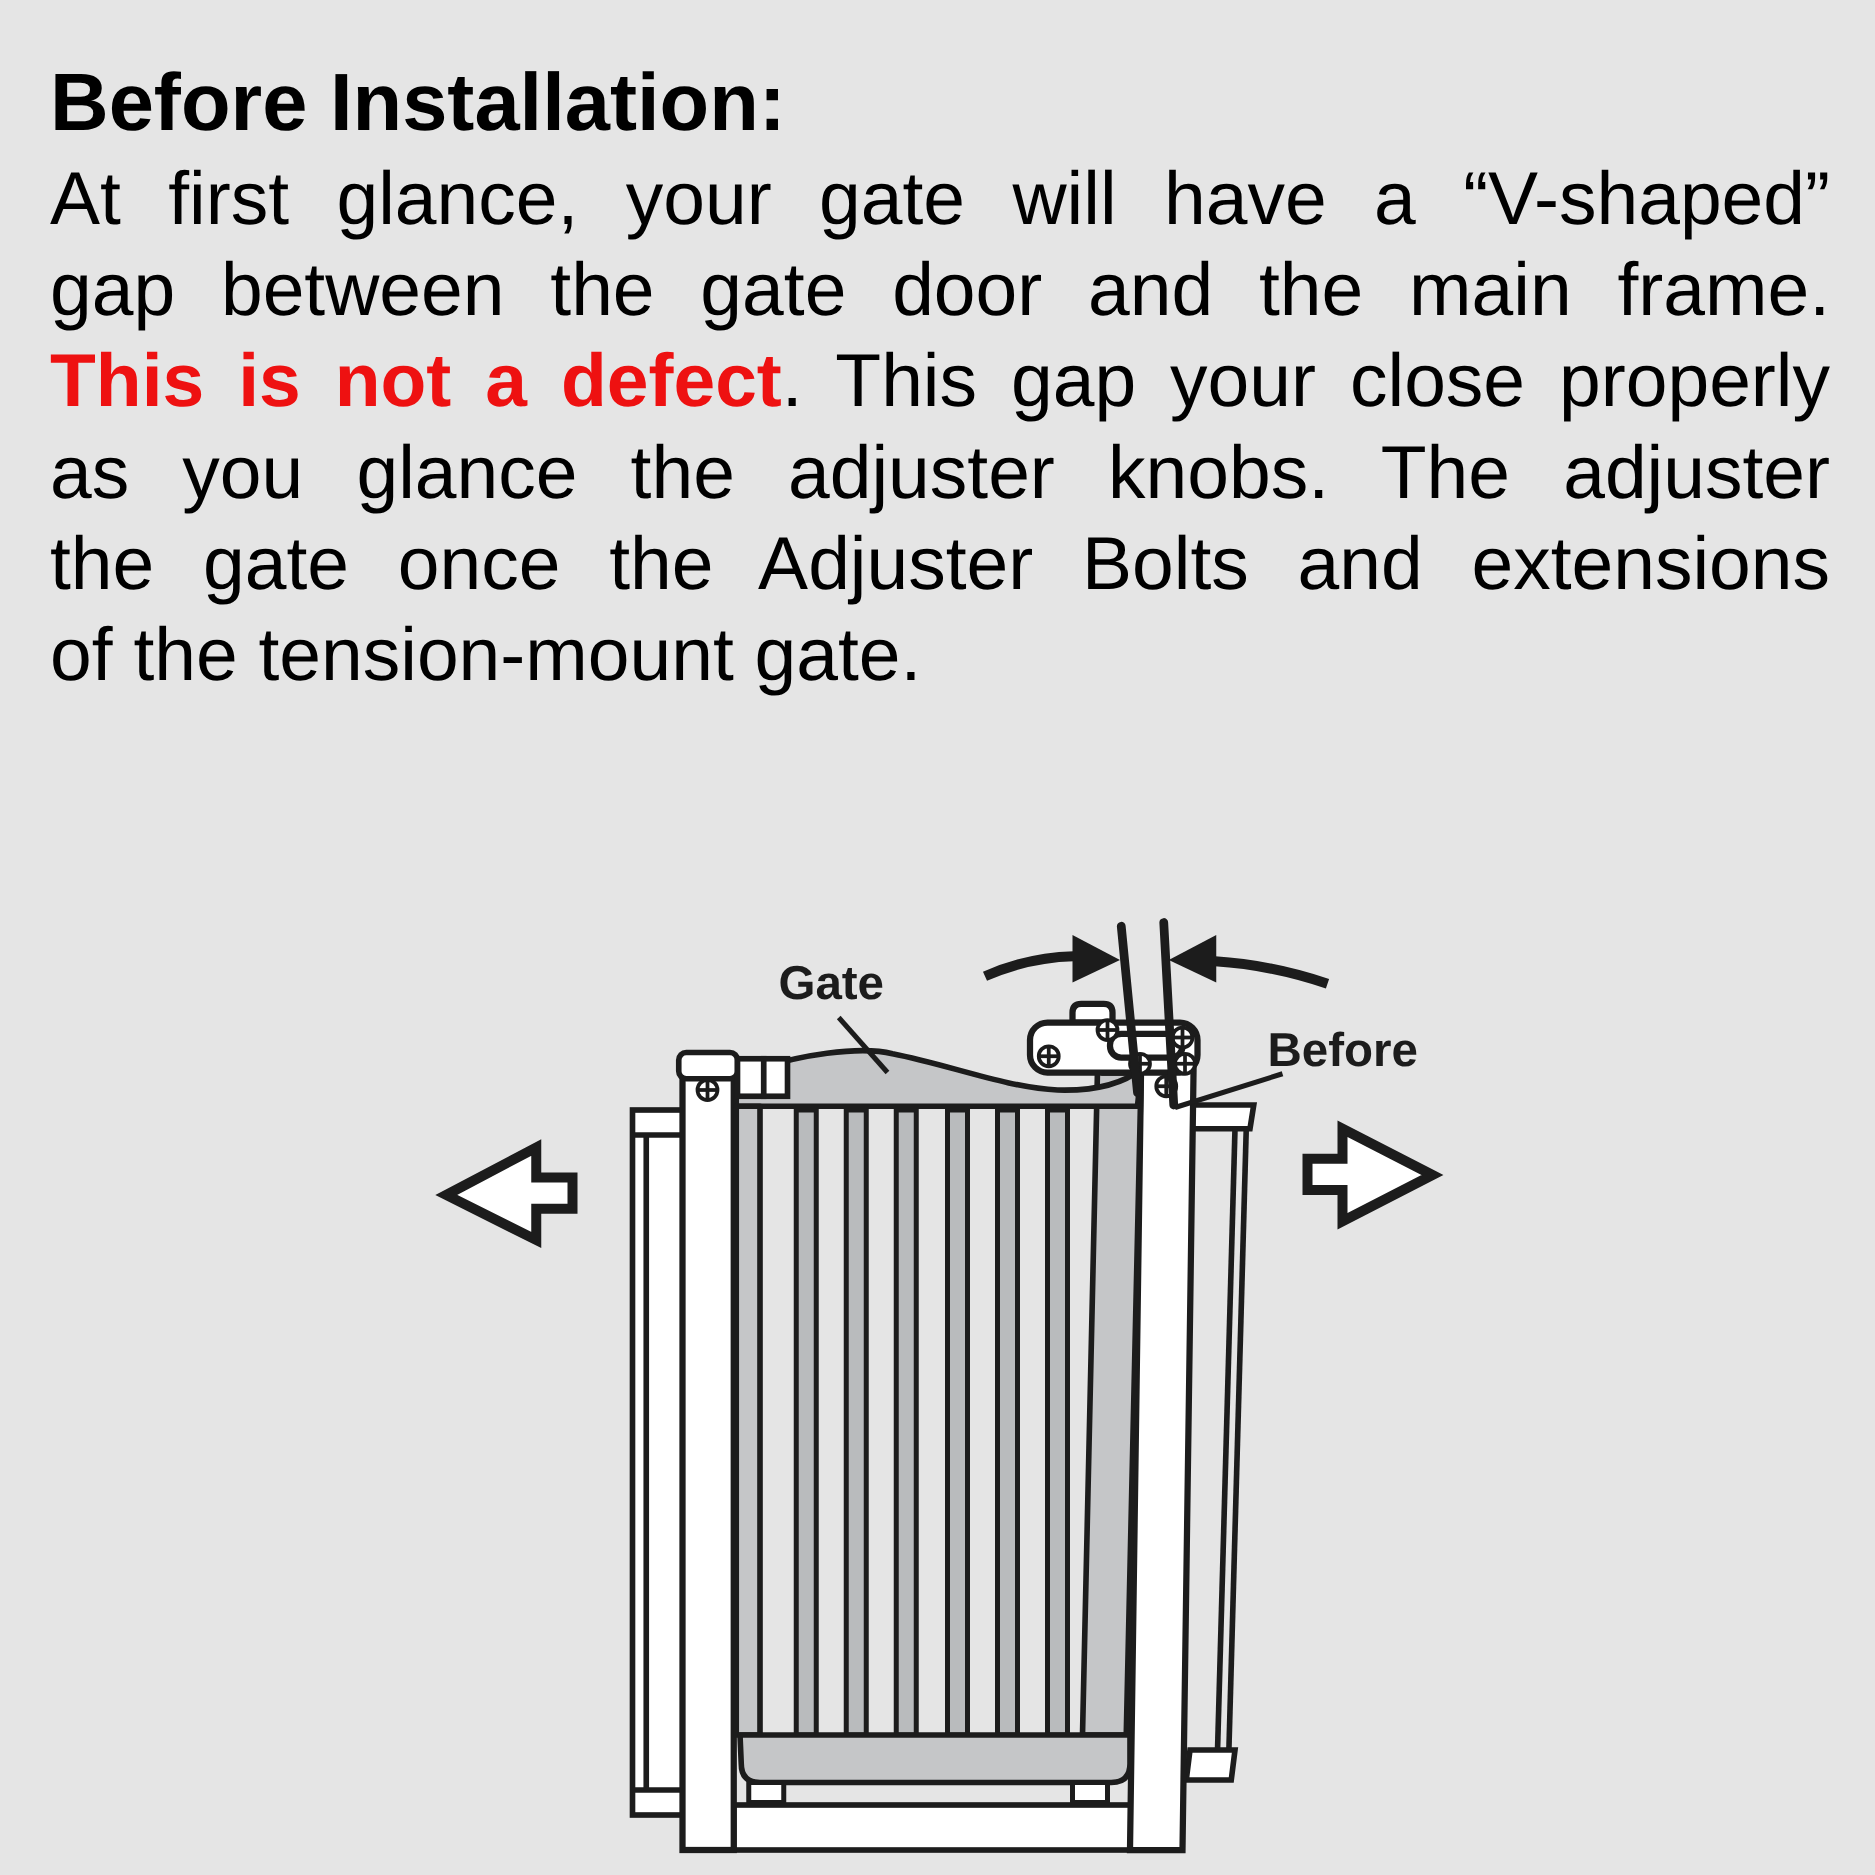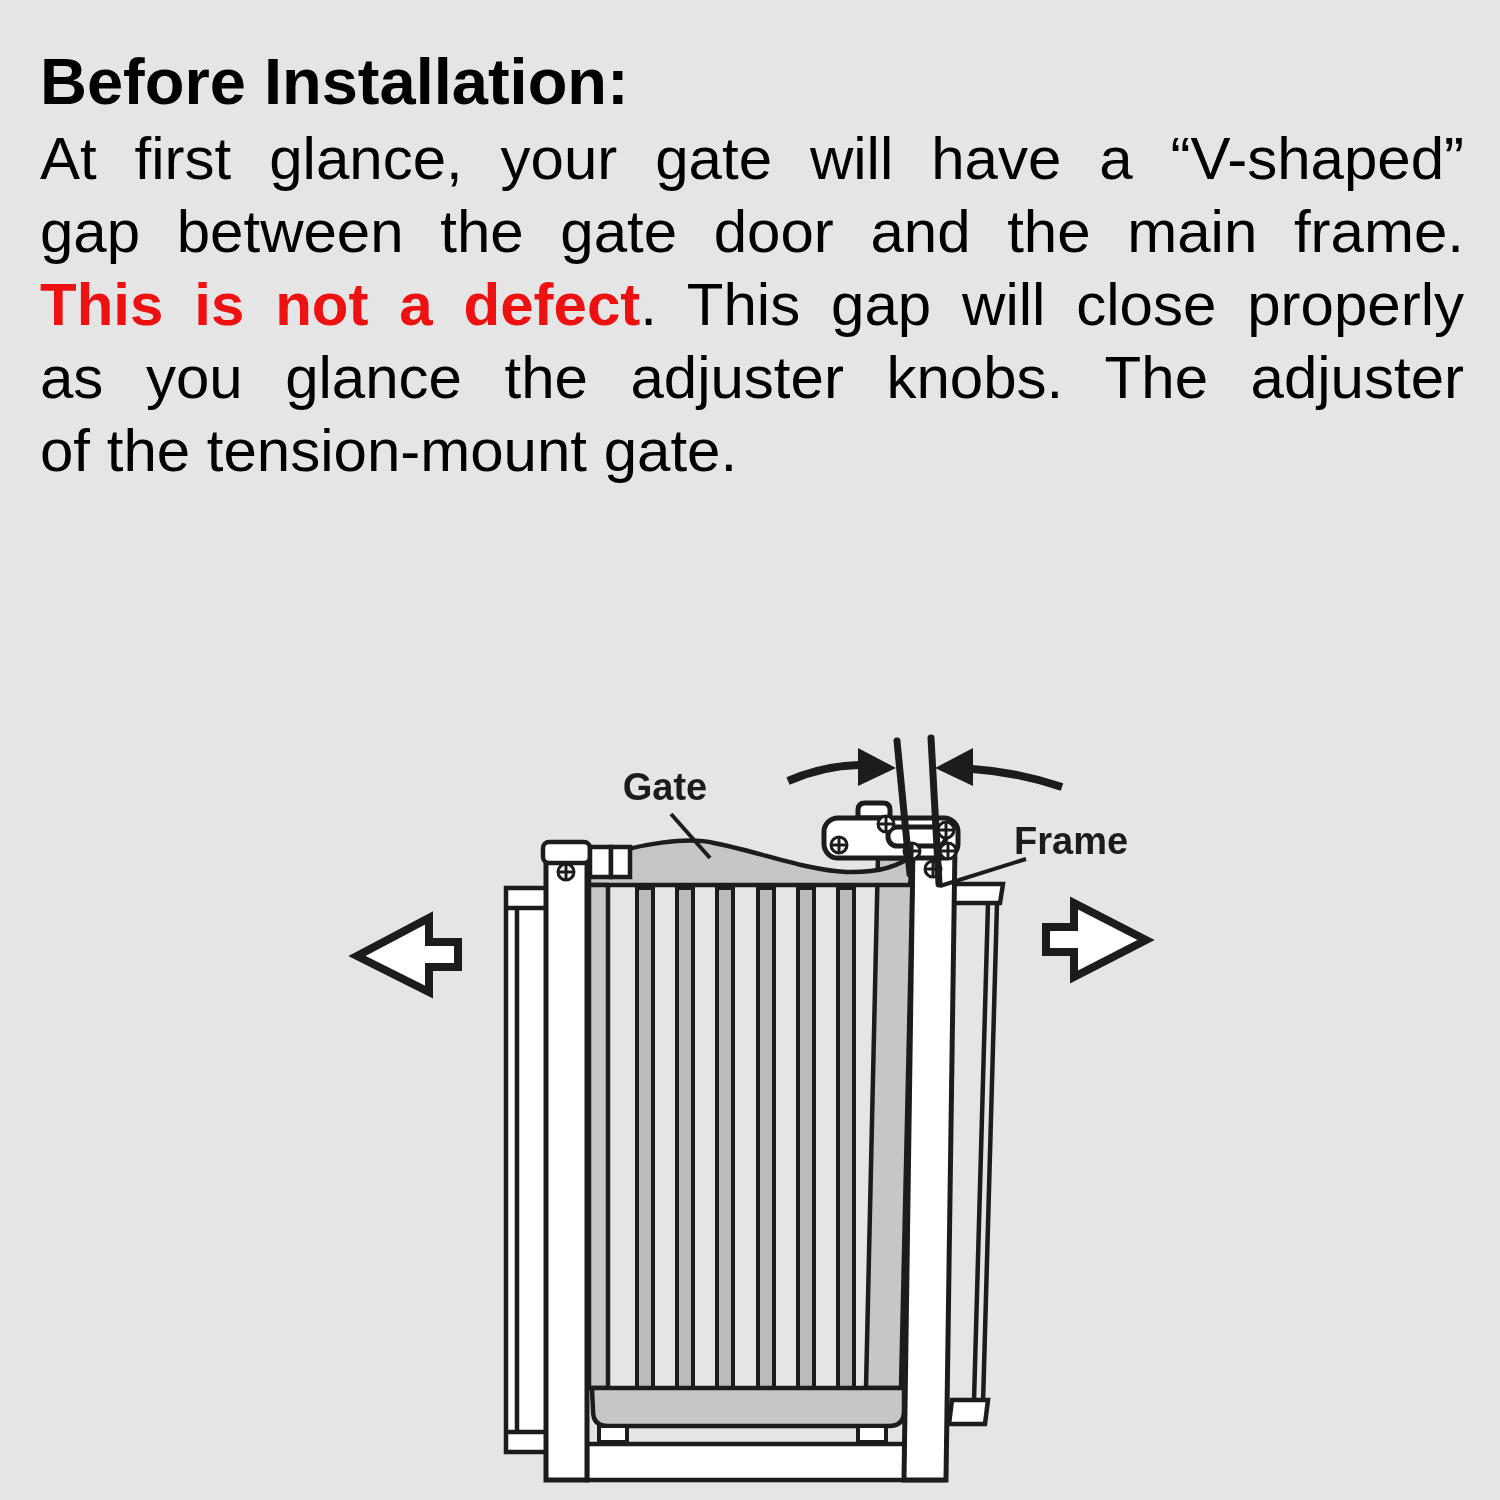--- a/index.html
+++ b/index.html
@@ -19,22 +19,23 @@
 </style>
 </head>
 <body>
 
 <div class="page">
 
   <div class="textblock">
     <div class="heading">Before Installation:</div>
     <div class="jline">At first glance, your gate will have a “V-shaped”</div>
     <div class="jline">gap between the gate door and the main frame.</div>
-    <div class="jline"><span class="red">This is not a defect</span><span>. This gap will close properly</span></div>
+    <div class="jline"><span class="red">This is not a defect</span><span>. This gap your close properly</span></div>
     <div class="jline">as you glance the adjuster knobs. The adjuster</div>
+    <div class="jline">the gate once the Adjuster Bolts and extensions</div>
     <div class="lline">of the tension-mount gate.</div>
   </div>
 
   <div class="diagram">
     <svg width="1500" height="788" viewBox="0 712 1500 788">
       <defs>
         <g id="screw">
           <circle r="8" fill="#ffffff" stroke="#1c1c1c" stroke-width="3"></circle>
           <line x1="-8" y1="0" x2="8" y2="0" stroke="#1c1c1c" stroke-width="3"></line>
           <line x1="0" y1="-8" x2="0" y2="8" stroke="#1c1c1c" stroke-width="3"></line>
@@ -115,16 +116,16 @@
       </g>
 
       <polygon points="357,956 429,918 429,942 458,942 458,967 429,967 429,992" fill="#ffffff" stroke="#1c1c1c" stroke-width="8" stroke-linejoin="miter"></polygon>
       <polygon points="1146,940 1074,903 1074,927 1046,927 1046,952 1074,952 1074,977" fill="#ffffff" stroke="#1c1c1c" stroke-width="8" stroke-linejoin="miter"></polygon>
 
       <line x1="671" y1="814" x2="710" y2="858" stroke="#1c1c1c" stroke-width="4"></line>
       <line x1="1026" y1="859" x2="940" y2="886" stroke="#1c1c1c" stroke-width="4"></line>
     </svg>
 
     <div class="lbl lbl-gate">Gate</div>
-    <div class="lbl lbl-frame">Frame</div>
+    <div class="lbl lbl-frame">Before</div>
   </div>
 
 </div>
 
 </body></html>

